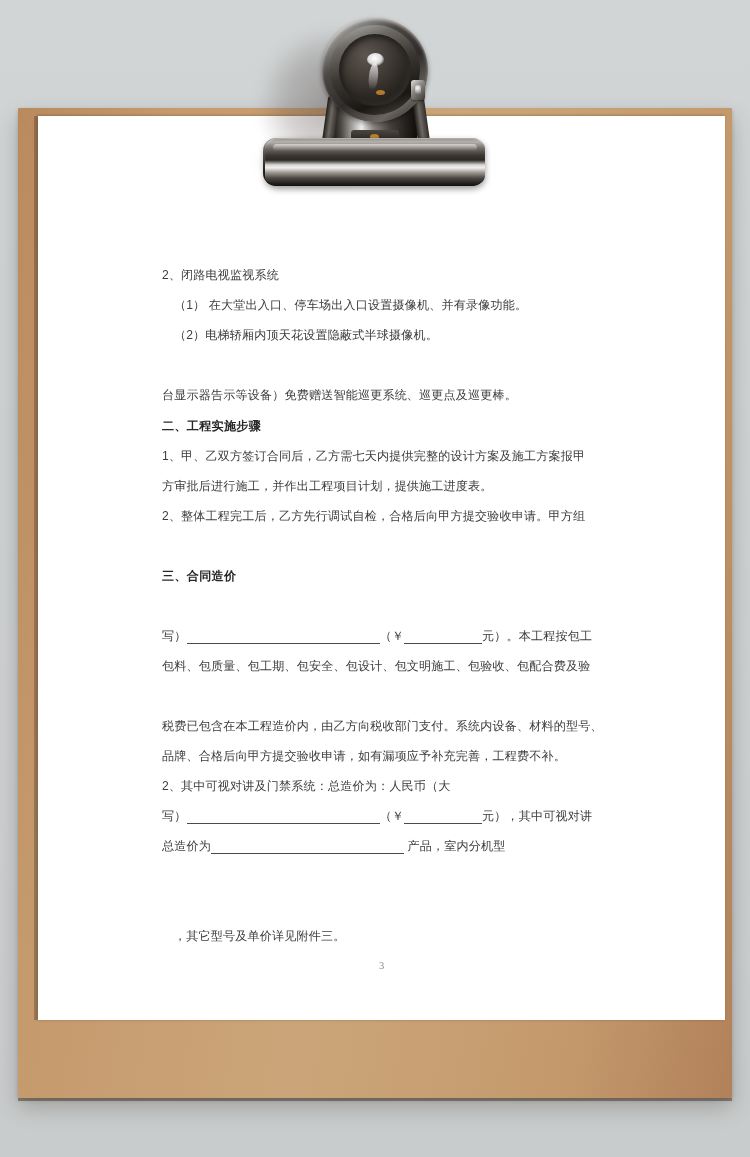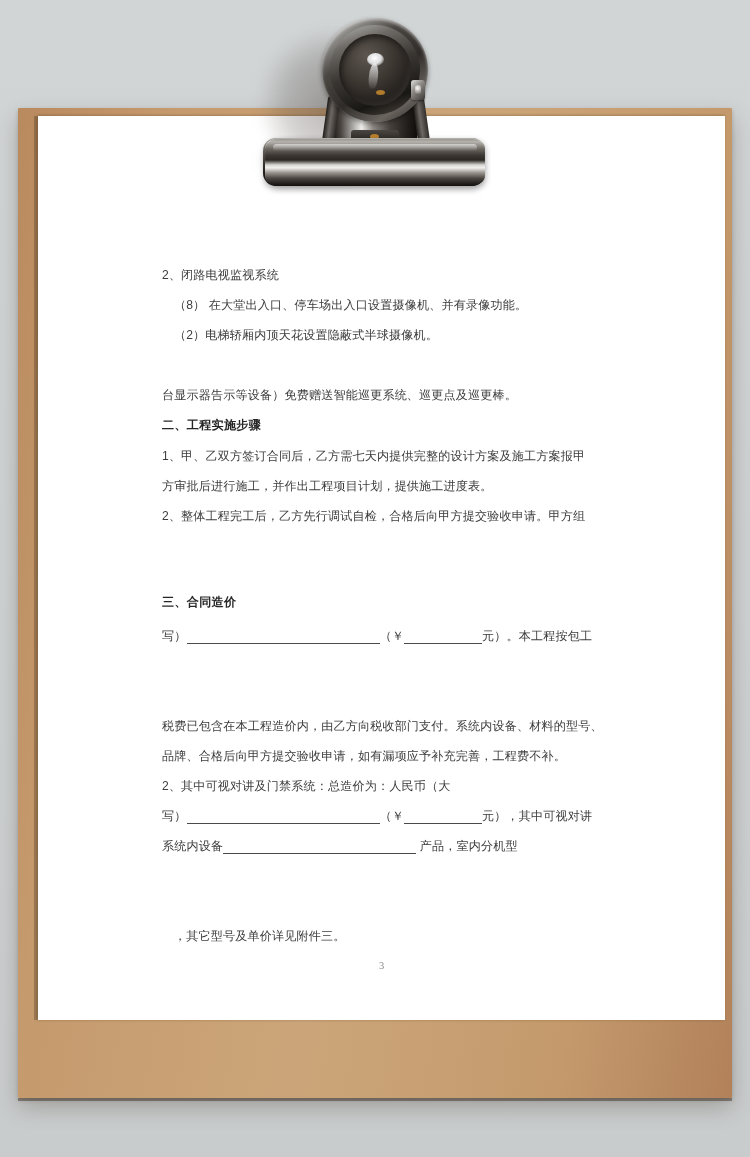--- a/index.html
+++ b/index.html
@@ -253,21 +253,20 @@
     font-size: 12.1px;
     line-height: 15px;
     color: #3c3c3c;
     white-space: nowrap;
     letter-spacing: .15px;
   }
   .p.bold {
     font-weight: bold;
     color: #262626;
     letter-spacing: .3px;
-    font-family: Liberation Mono, monospace;
   }
   .p.ind1 { left: 136px; }
 
   .ul {
     display: inline-block;
     border-bottom: 1px solid #4a4a4a;
     vertical-align: bottom;
     height: 12px;
   }
   .ul-long   { width: 193px; }
@@ -321,45 +320,46 @@
     <div class="bar-screw"></div>
     <div class="bar-cap-l"></div>
     <div class="bar-cap-r"></div>
     <div class="bar"></div>
     <div class="bar-hi"></div>
   </div>
 
   <div id="doc">
 
     <div class="p" style="top:152px">2、闭路电视监视系统</div>
-    <div class="p ind1" style="top:182px">（8）   在大堂出入口、停车场出入口设置摄像机、并有录像功能。</div>
+    <div class="p ind1" style="top:182px">（1）   在大堂出入口、停车场出入口设置摄像机、并有录像功能。</div>
     <div class="p ind1" style="top:212px">（2）电梯轿厢内顶天花设置隐蔽式半球摄像机。</div>
     <div class="p" style="top:272px">台显示器告示等设备）免费赠送智能巡更系统、巡更点及巡更棒。</div>
 
     <div class="p bold" style="top:303px">二、工程实施步骤</div>
     <div class="p" style="top:333px">1、甲、乙双方签订合同后，乙方需七天内提供完整的设计方案及施工方案报甲</div>
     <div class="p" style="top:363px">方审批后进行施工，并作出工程项目计划，提供施工进度表。</div>
     <div class="p" style="top:393px">2、整体工程完工后，乙方先行调试自检，合格后向甲方提交验收申请。甲方组</div>
 
-    <div class="p bold" style="top:480px">三、合同造价</div>
+    <div class="p bold" style="top:453px">三、合同造价</div>
 
     <div class="p" style="top:513px">
       <span>写）</span><span class="ul ul-long"></span><span>（￥</span><span class="ul ul-short"></span><span>元）。本工程按包工</span>
     </div>
 
+    <div class="p" style="top:543px">包料、包质量、包工期、包安全、包设计、包文明施工、包验收、包配合费及验</div>
     <div class="p" style="top:603px">税费已包含在本工程造价内，由乙方向税收部门支付。系统内设备、材料的型号、</div>
     <div class="p" style="top:633px">品牌、合格后向甲方提交验收申请，如有漏项应予补充完善，工程费不补。</div>
     <div class="p" style="top:663px">2、其中可视对讲及门禁系统：总造价为：人民币（大</div>
 
     <div class="p" style="top:693px">
       <span>写）</span><span class="ul ul-long"></span><span>（￥</span><span class="ul ul-short"></span><span>元），其中可视对讲</span>
     </div>
 
     <div class="p" style="top:723px">
-      <span>系统内设备</span><span class="ul ul-long"></span>&nbsp;<span>产品，室内分机型</span>
+      <span>总造价为</span><span class="ul ul-long"></span>&nbsp;<span>产品，室内分机型</span>
     </div>
 
 
     <div class="p ind1" style="top:813px">，其它型号及单价详见附件三。</div>
 
     <div id="page-number">3</div>
   </div>
 
 </div>
 

